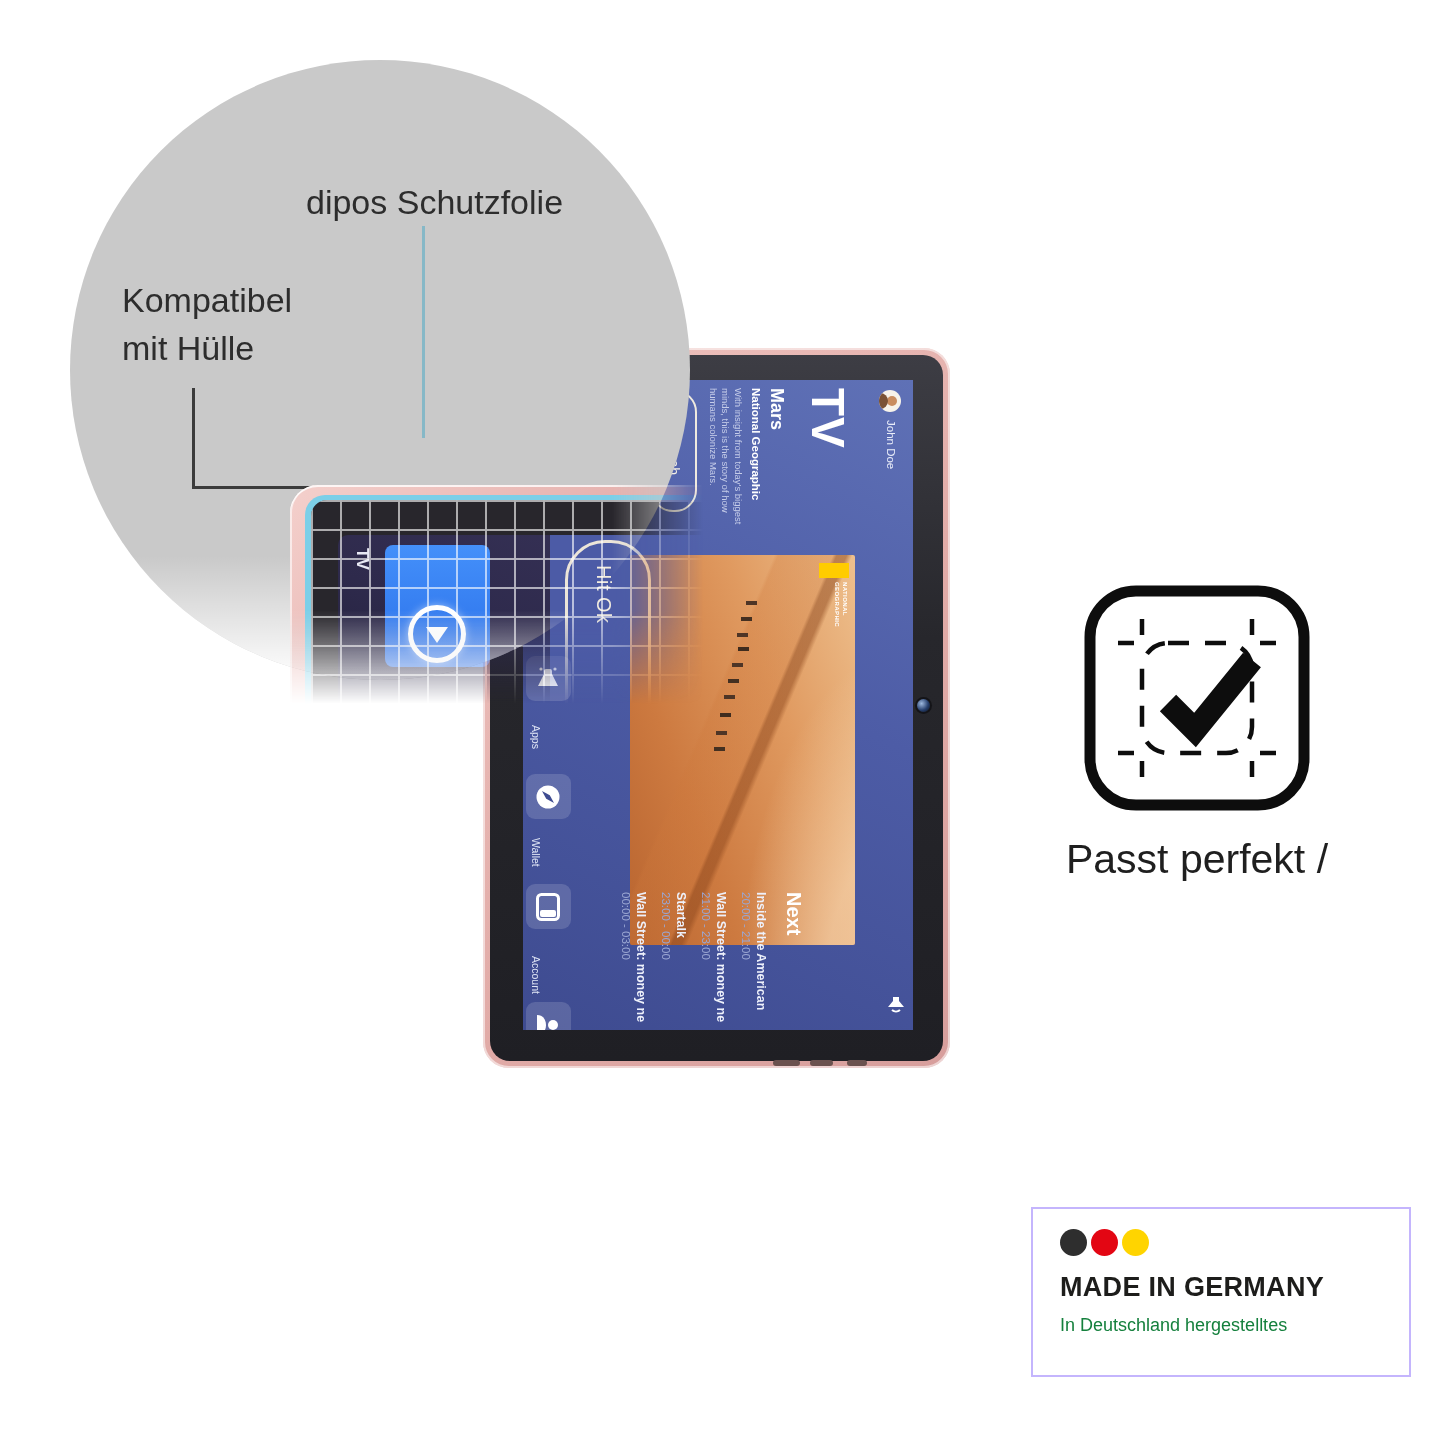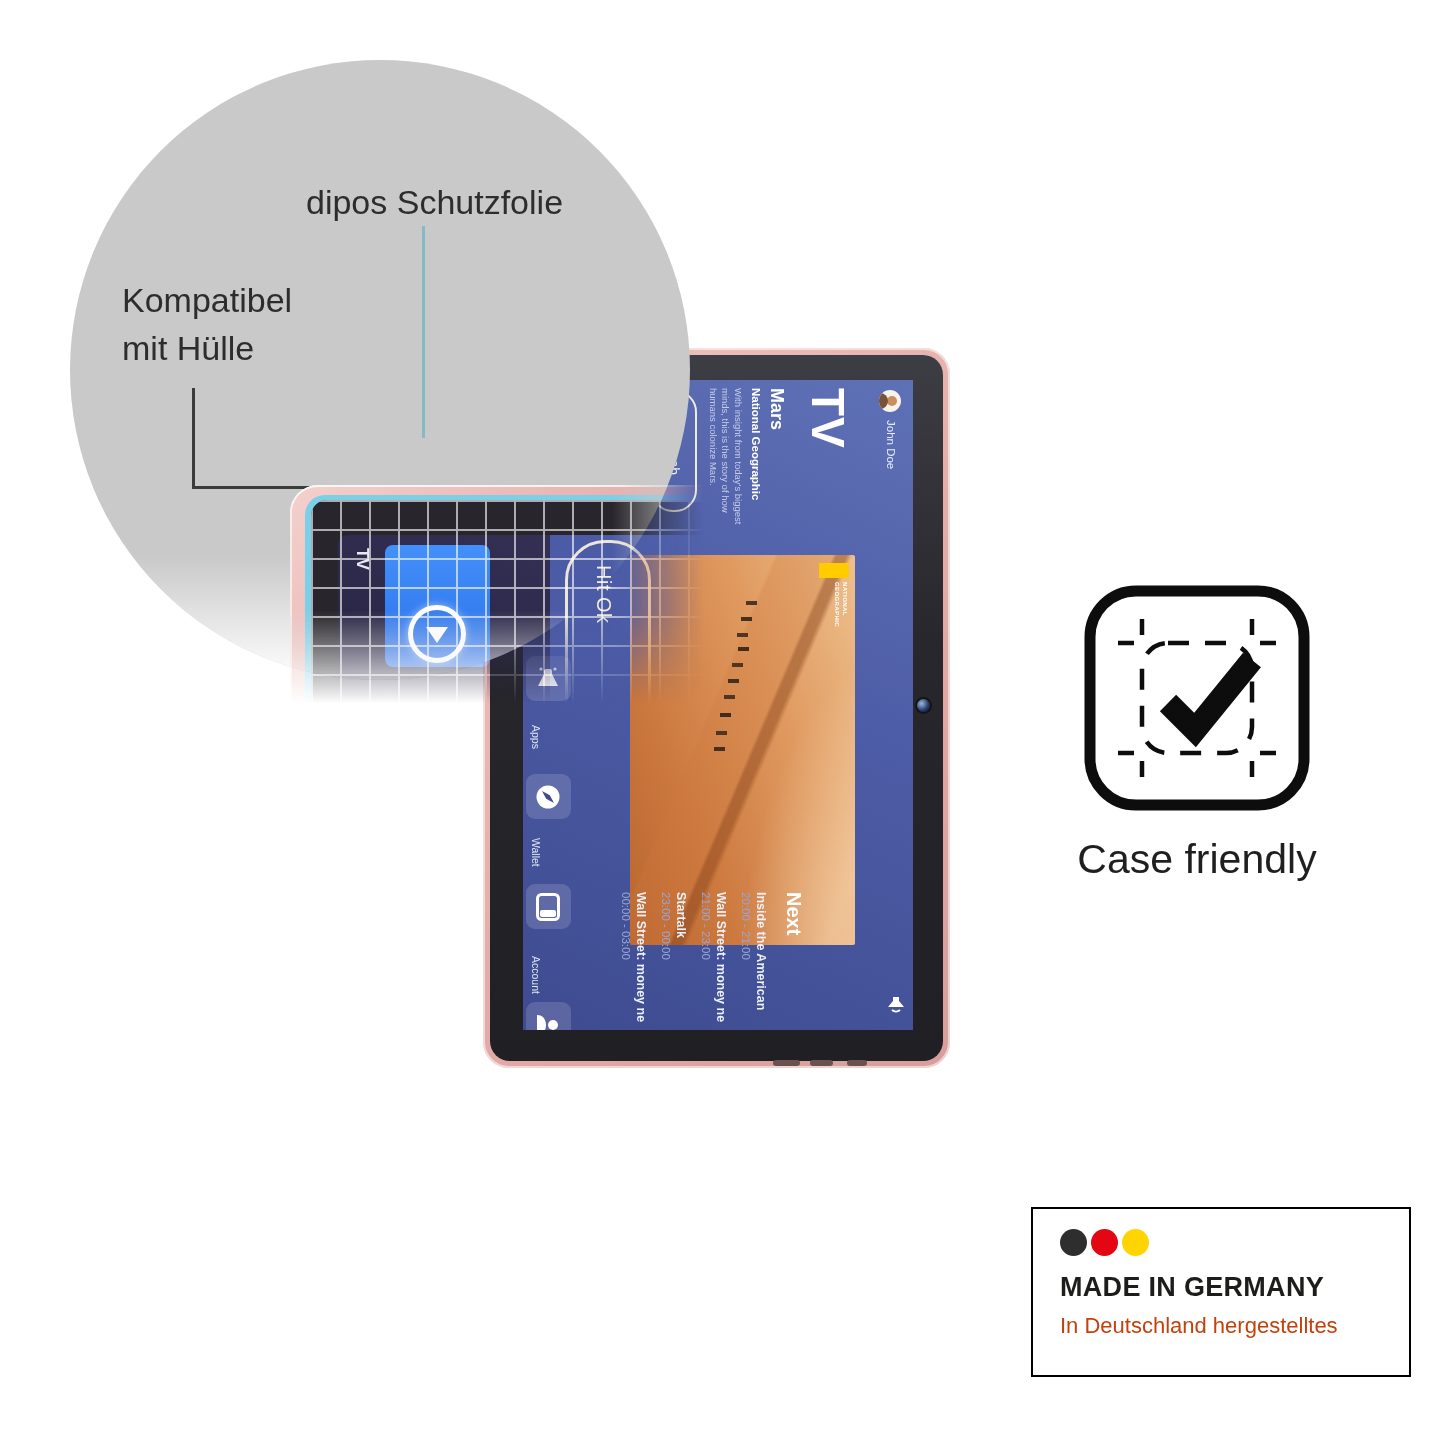--- a/index.html
+++ b/index.html
@@ -98,24 +98,24 @@
         background-image:repeating-linear-gradient(to right,rgba(255,255,255,.95) 0 1.6px,rgba(255,255,255,0) 1.6px 29px),
                          repeating-linear-gradient(to bottom,rgba(255,255,255,.95) 0 1.6px,rgba(255,255,255,0) 1.6px 29px);}
 
   
   #case-friendly-icon{left:1082px;top:583px;}
   #case-caption{left:1007px;top:834px;width:380px;text-align:center;
         font-size:41px;line-height:50px;color:#1f1f1f;}
 
   
   #mig-badge{left:1031px;top:1207px;width:380px;height:170px;background:#fff;
-        border:2px solid #000000;box-sizing:border-box;padding:20px 0 0 27px;}
+        border:2px solid #c4b5fd;box-sizing:border-box;padding:20px 0 0 27px;}
   .mig-dot{display:inline-block;width:27px;height:27px;border-radius:50%;margin-right:4px;}
   #mig-title{font-size:27px;font-weight:700;color:#1d1d1b;letter-spacing:.3px;margin-top:12px;}
-  .mig-subtitle{font-size:22px;color:#c2410c;line-height:33px;}
+  .mig-subtitle{font-size:18px;color:#15803d;line-height:33px;}
   #mig-sub1{margin-top:6px;}
 
   svg{display:block;}
 </style>
 </head>
 <body>
 
 <div id="page">
 
   <div id="tablet" class="abs">
@@ -257,21 +257,21 @@
           <line x1="178" y1="170" x2="194" y2="170"></line>
         <line x1="60" y1="36" x2="60" y2="52"></line>
           <line x1="60" y1="178" x2="60" y2="194"></line>
         <line x1="170" y1="36" x2="170" y2="52"></line>
           <line x1="170" y1="178" x2="170" y2="194"></line>
       </g>
       <path d="M86 120 L113 147 L170 77" fill="none" stroke="#0d0d0d" stroke-width="23" stroke-linejoin="miter"></path>
     </svg>
   </div>
   <div id="case-caption" class="abs">
-    <div>Case friendly</div>
+    <div>Passt perfekt /</div>
   </div>
 
   <div id="mig-badge" class="abs">
     <div>
       <span class="mig-dot" id="mig-dot-black" style="background: rgb(46, 46, 46);"></span><span class="mig-dot" id="mig-dot-red" style="background: rgb(227, 6, 19);"></span><span class="mig-dot" id="mig-dot-yellow" style="background: rgb(255, 212, 0);"></span>
     </div>
     <div id="mig-title">MADE IN GERMANY</div>
     <div class="mig-subtitle" id="mig-sub1">In Deutschland hergestelltes</div>
   </div>
 

